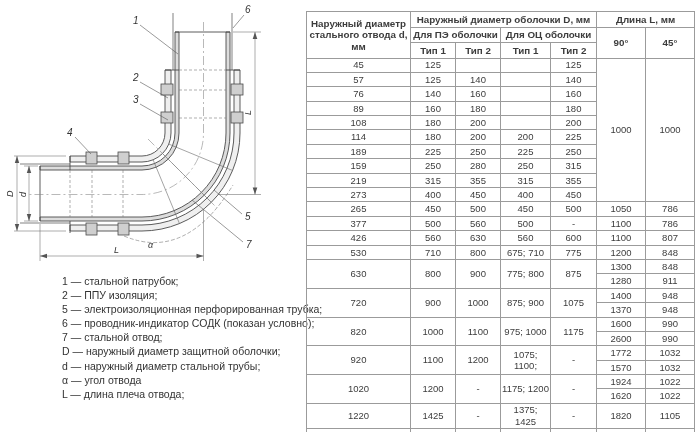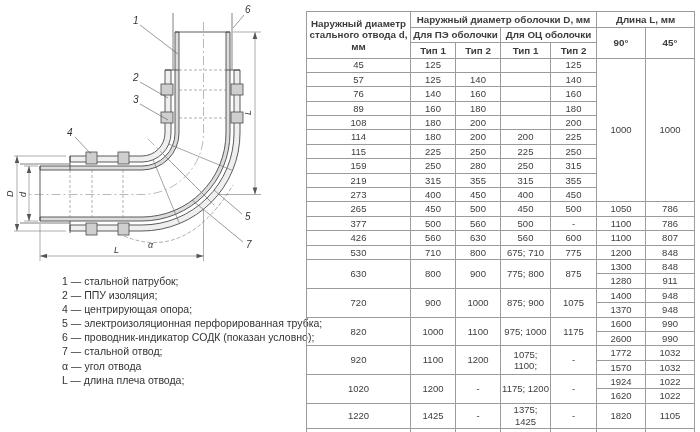--- a/index.html
+++ b/index.html
@@ -130,24 +130,25 @@
       <text x="249" y="115" transform="rotate(-90 249 115)" font-size="9">L</text>
       <text x="112" y="253" font-size="9">L</text>
       <text x="11" y="197" transform="rotate(-90 11 197)" font-size="9">D</text>
       <text x="24" y="197" transform="rotate(-90 24 197)" font-size="9">d</text>
     </g>
   </svg>
 
   <div class="legend">
       <div>1 — стальной патрубок;</div>
       <div>2 — ППУ изоляция;</div>
-      <div>4 — центрирующая опора;</div>
       <div>5 — электроизоляционная перфорированная трубка;</div>
       <div>6 — проводник-индикатор СОДК (показан условно);</div>
       <div>7 — стальной отвод;</div>
+      <div>D — наружный диаметр защитной оболочки;</div>
+      <div>d — наружный диаметр стальной трубы;</div>
       <div>α — угол отвода</div>
       <div>L — длина плеча отвода;</div>
     </div>
 
   <div class="table-wrap">
     <table class="spec">
       <colgroup>
         <col style="width:104px">
           <col style="width:45px">
           <col style="width:45px">
@@ -214,21 +215,21 @@
             <td>200</td>
           </tr>
           <tr>
             <td>114</td>
             <td>180</td>
             <td>200</td>
             <td>200</td>
             <td>225</td>
           </tr>
           <tr>
-            <td>115</td>
+            <td>189</td>
             <td>225</td>
             <td>250</td>
             <td>225</td>
             <td>250</td>
           </tr>
           <tr>
             <td>159</td>
             <td>250</td>
             <td>280</td>
             <td>250</td>

